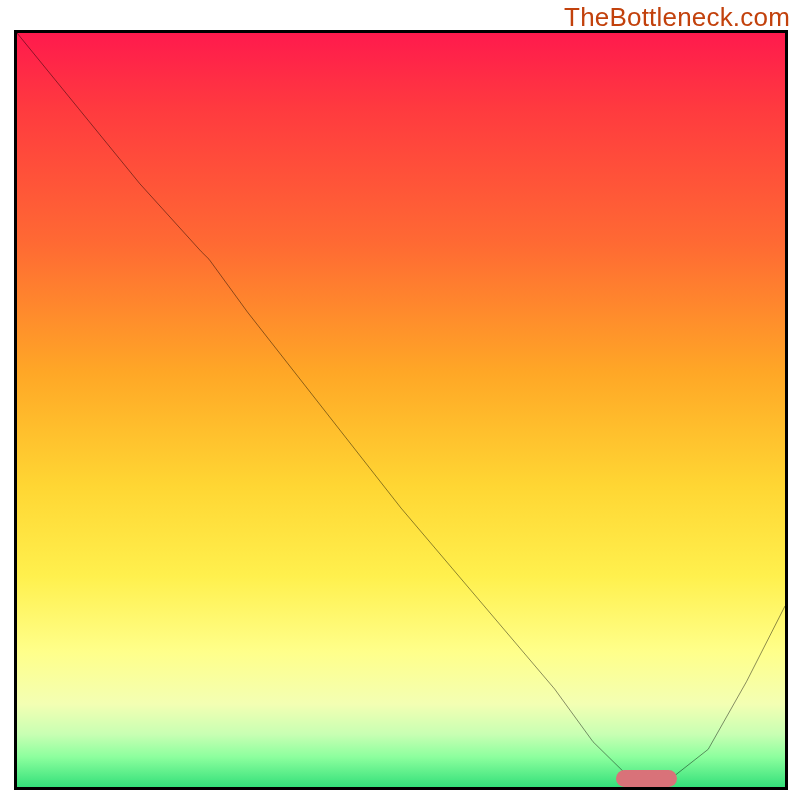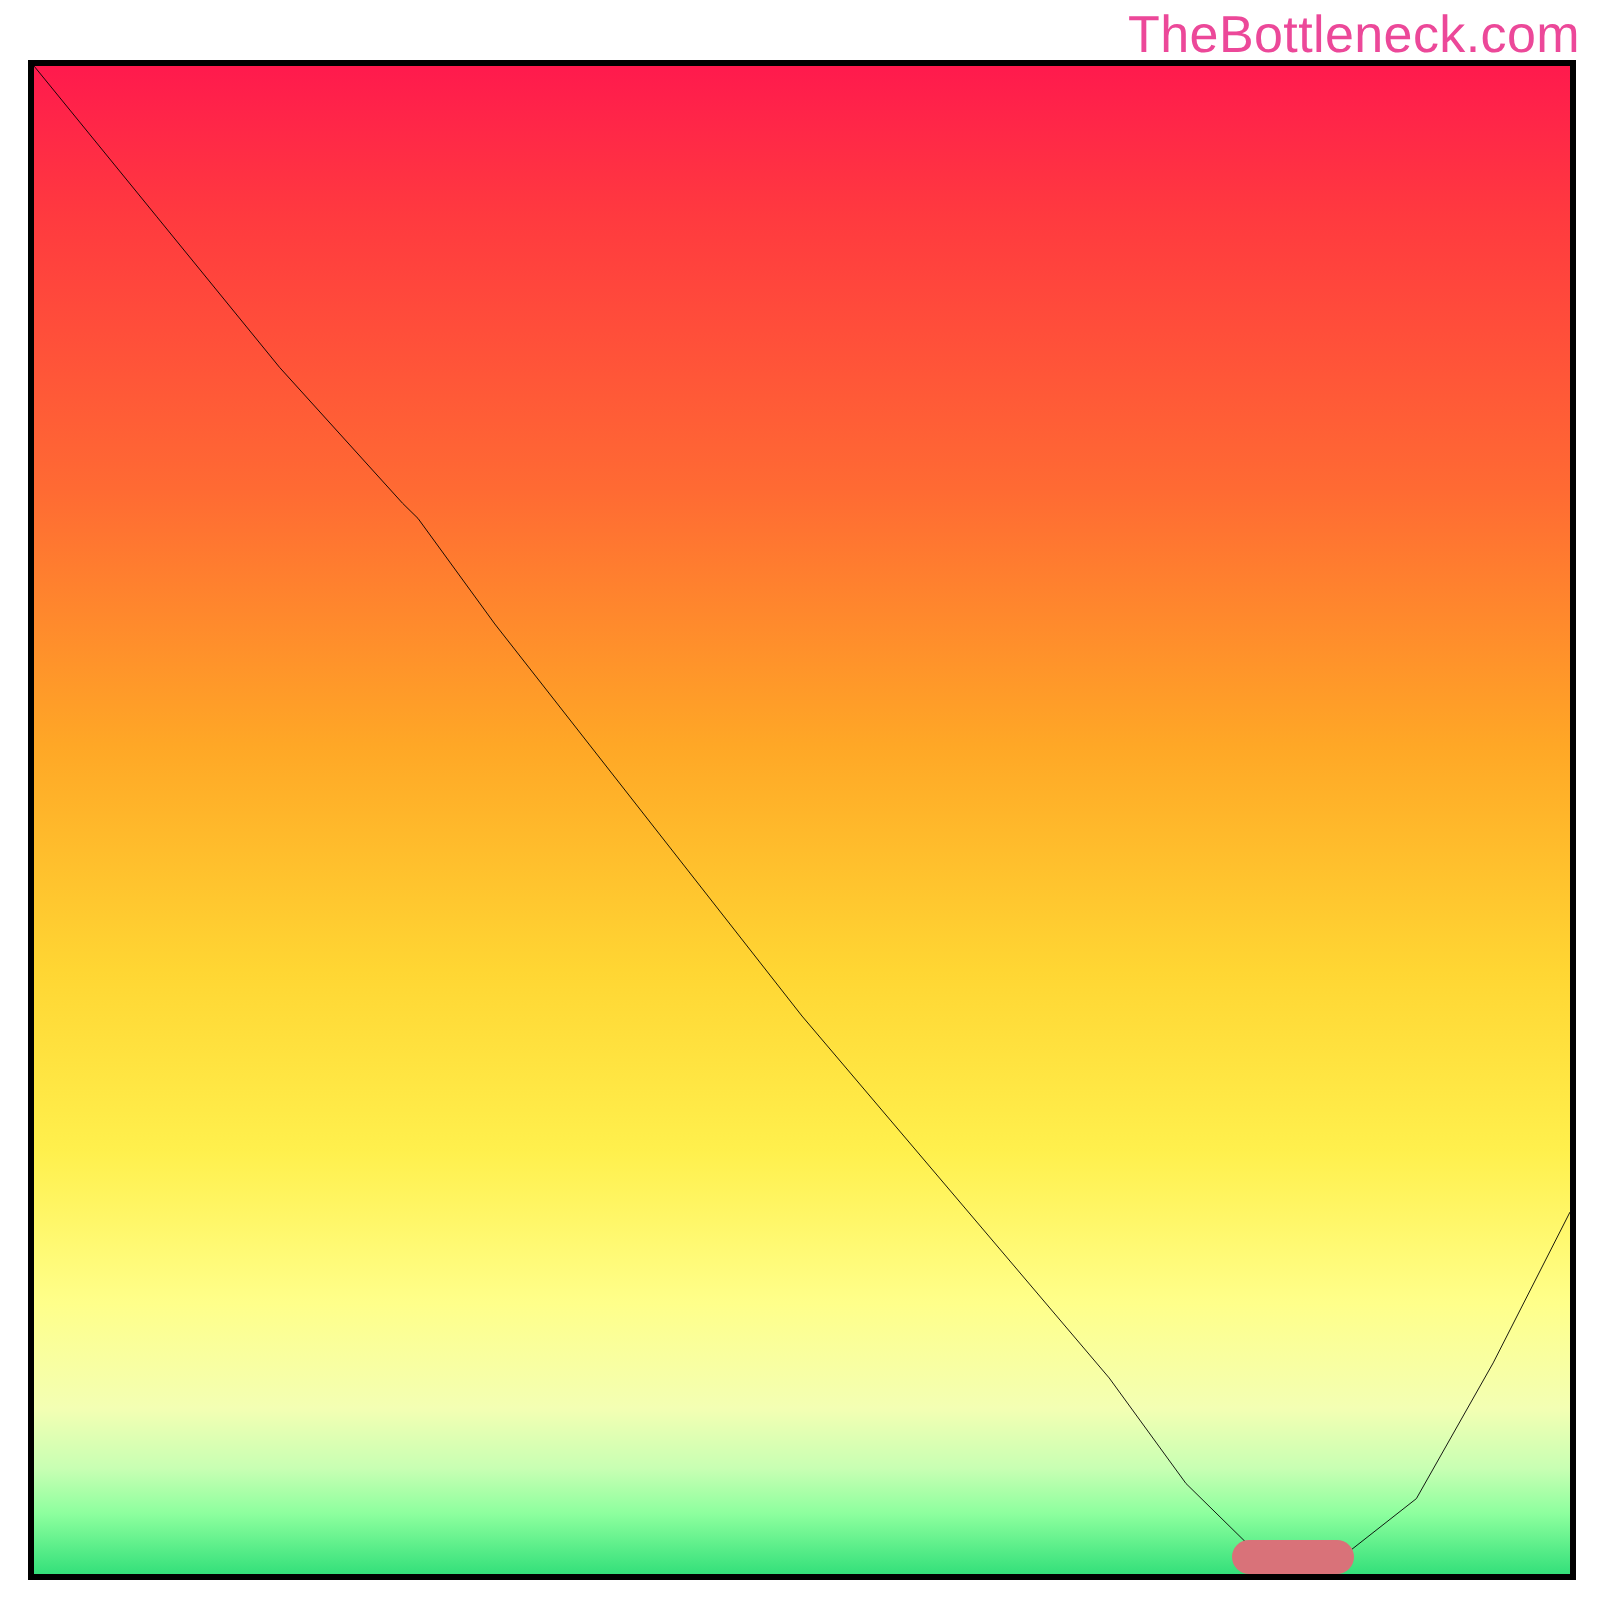--- a/index.html
+++ b/index.html
@@ -12,21 +12,21 @@
   }
   .wrap {
     position: relative;
     width: 800px;
     height: 800px;
   }
   .watermark {
     position: absolute;
     top: 2px;
     right: 10px;
-    color: #ec4899;
+    color: #c2410c;
     font-size: 26px;
     font-weight: 400;
     letter-spacing: 0.2px;
     z-index: 10;
   }
   .plot {
     position: absolute;
     left: 14px;
     top: 30px;
     width: 774px;

